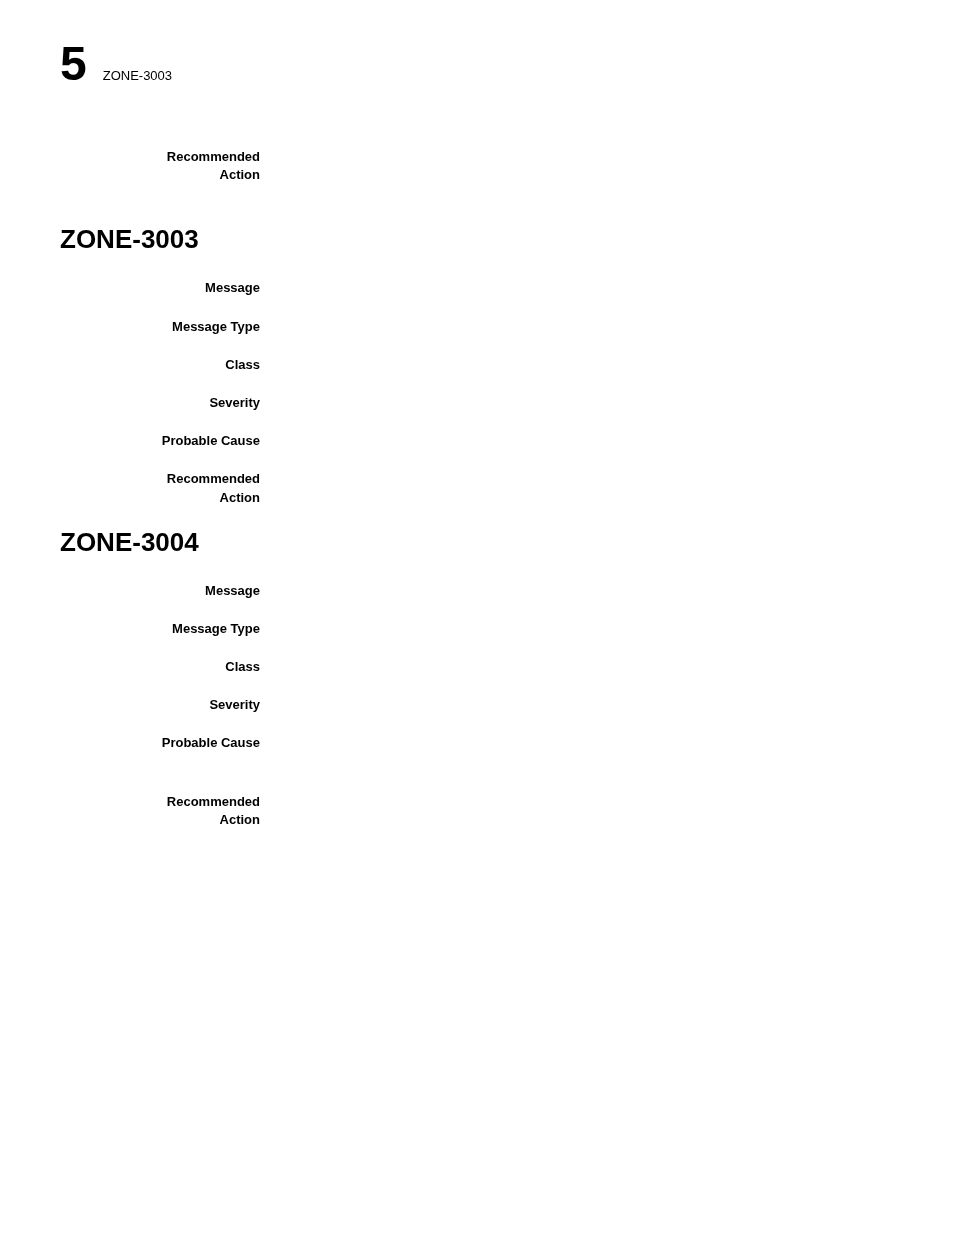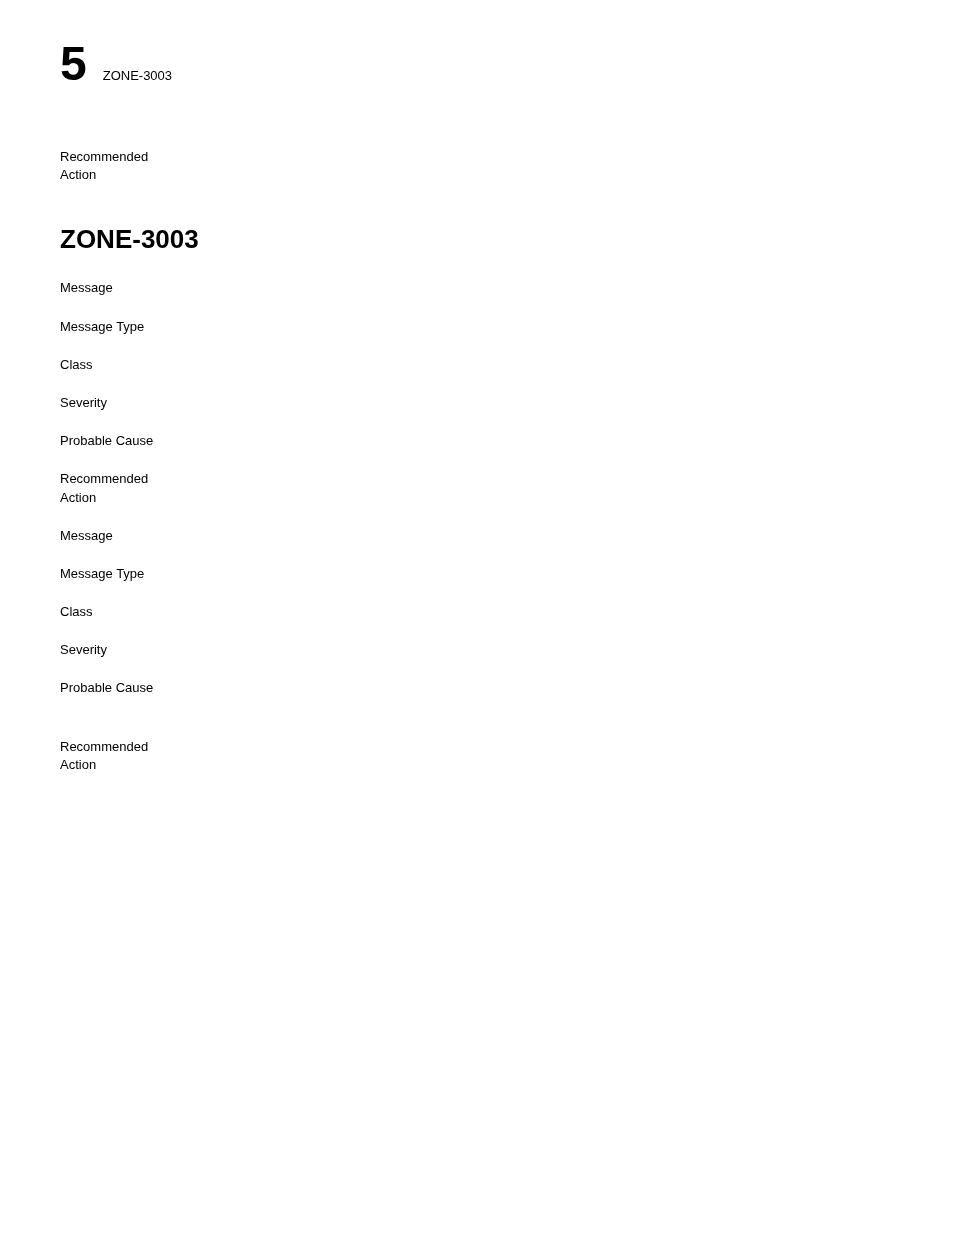--- a/index.html
+++ b/index.html
@@ -43,22 +43,23 @@
 
     .field-row {
       display: flex;
       align-items: flex-start;
       margin-bottom: 20px;
     }
 
     .field-label-col {
       width: 200px;
       min-width: 200px;
+      text-align: right;
       font-size: 13px;
-      font-weight: normal;
+      font-weight: bold;
       line-height: 1.4;
       padding-right: 0;
     }
 
     .field-value-col {
       flex: 1;
       padding-left: 20px;
       font-size: 13px;
       line-height: 1.4;
     }
@@ -115,20 +116,21 @@
     <div class="field-value-col"></div>
   </div>
 
   <div class="field-row" style="margin-top: 20px;">
     <div class="field-label-col">Recommended<br>Action</div>
     <div class="field-value-col"></div>
   </div>
 </div>
 
 <div class="content-area" style="margin-top: 20px;">
+  <h2 class="section-header">ZONE-3004</h2>
 
   <div class="field-row">
     <div class="field-label-col">Message</div>
     <div class="field-value-col"></div>
   </div>
 
   <div class="field-row">
     <div class="field-label-col">Message Type</div>
     <div class="field-value-col"></div>
   </div>

